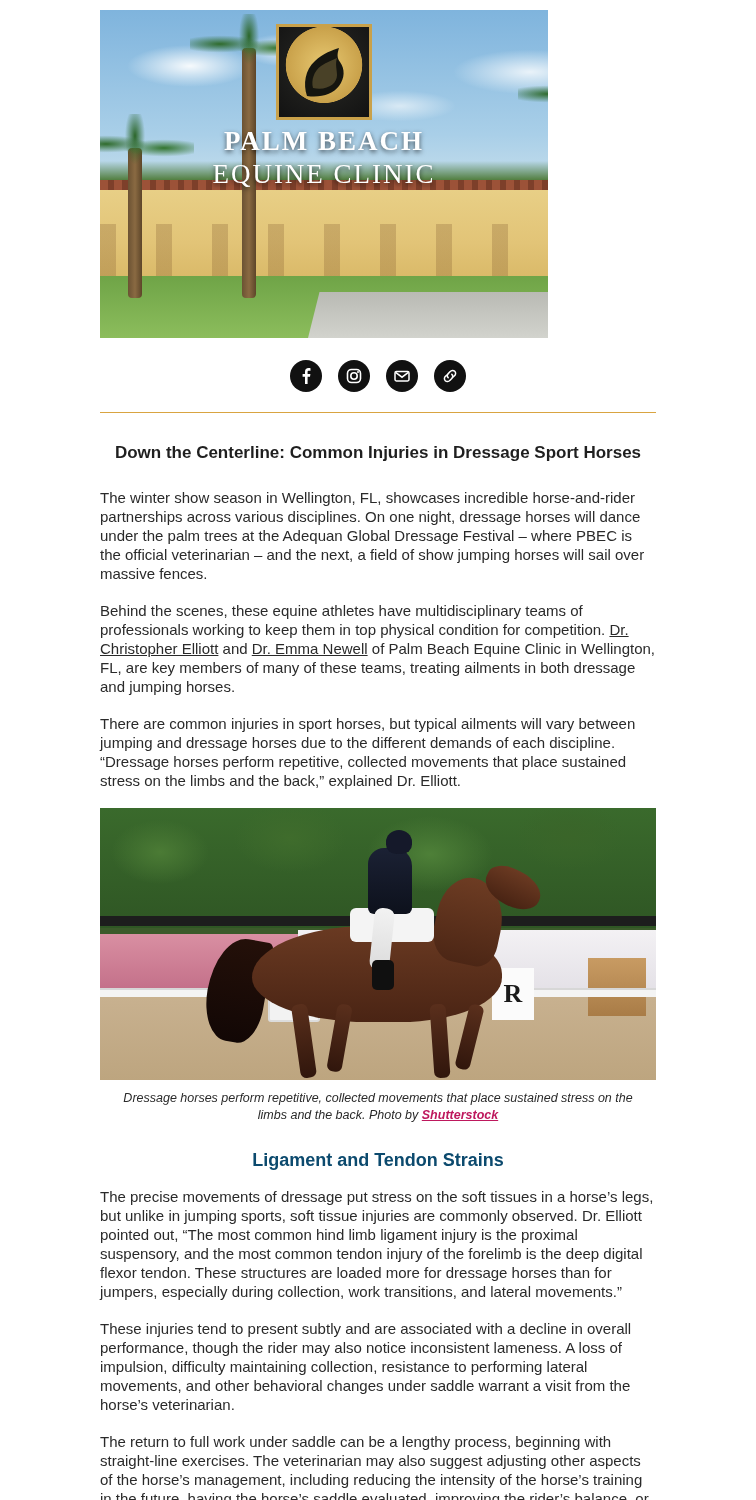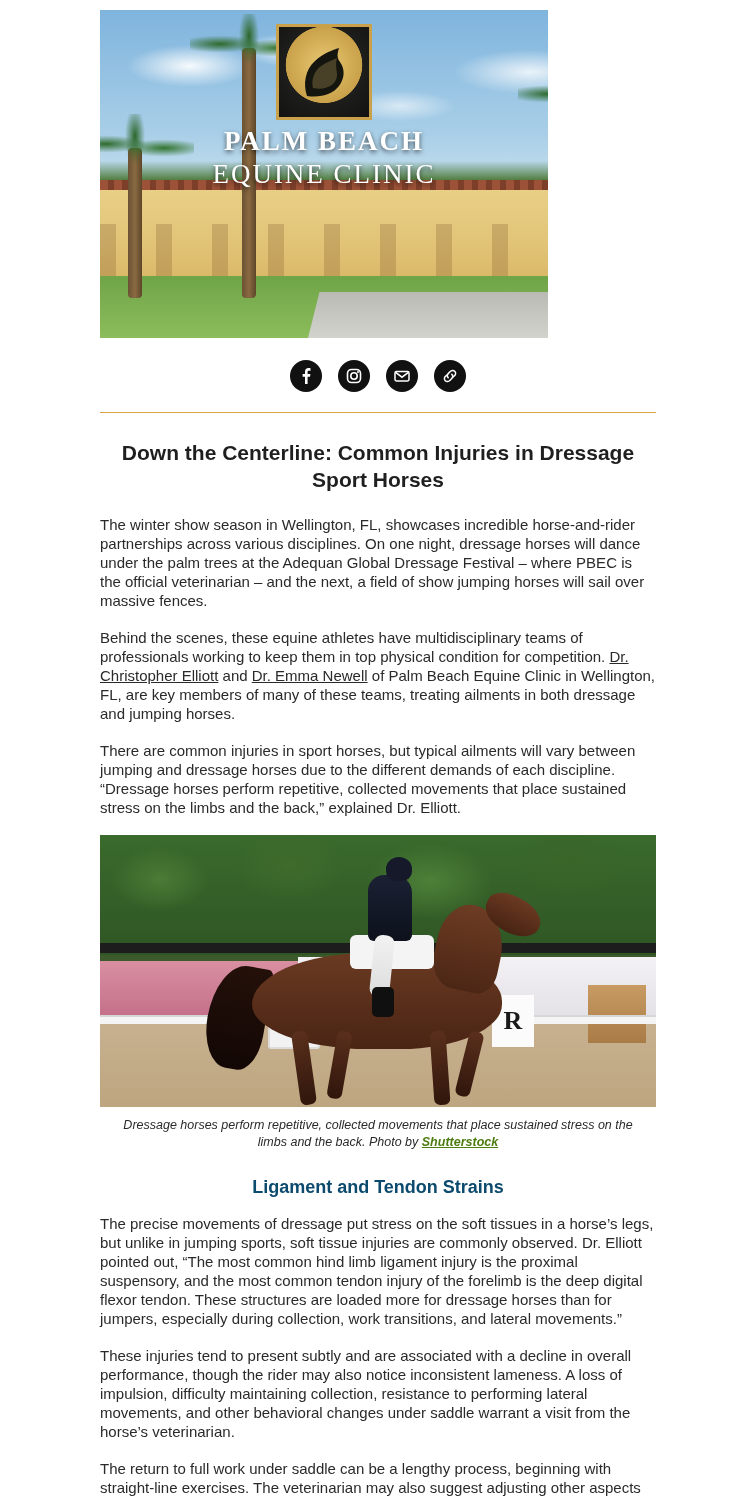--- a/index.html
+++ b/index.html
@@ -139,21 +139,21 @@
   .social-btn svg { display: block; }
 
   .divider {
     height: 1px;
     background: #d9a441;
     margin: 0 0 26px 0;
   }
 
   
   h1.headline {
-    font-size: 21px;
+    font-size: 17px;
     line-height: 27px;
     text-align: center;
     color: #1f1f1f;
     margin: 0 0 22px 0;
     font-weight: bold;
   }
   h2.subhead {
     font-size: 18px;
     text-align: center;
     color: #0c4a6e;
@@ -297,21 +297,21 @@
 
   .caption {
     font-size: 12.5px;
     line-height: 17px;
     text-align: center;
     font-style: italic;
     color: #2a2a2a;
     margin: 0 0 6px 0;
     padding: 0 14px;
   }
-  .caption a { color: #4d7c0f; text-decoration: underline; font-weight: bold; }
+  .caption a { color: #be185d; text-decoration: underline; font-weight: bold; }
 </style>
 </head>
 <body>
 
 <div class="email-wrap">
   <div class="content">
 
     <div class="hero">
       <div class="sky-clouds"></div>
       <div class="hero-building"></div>

